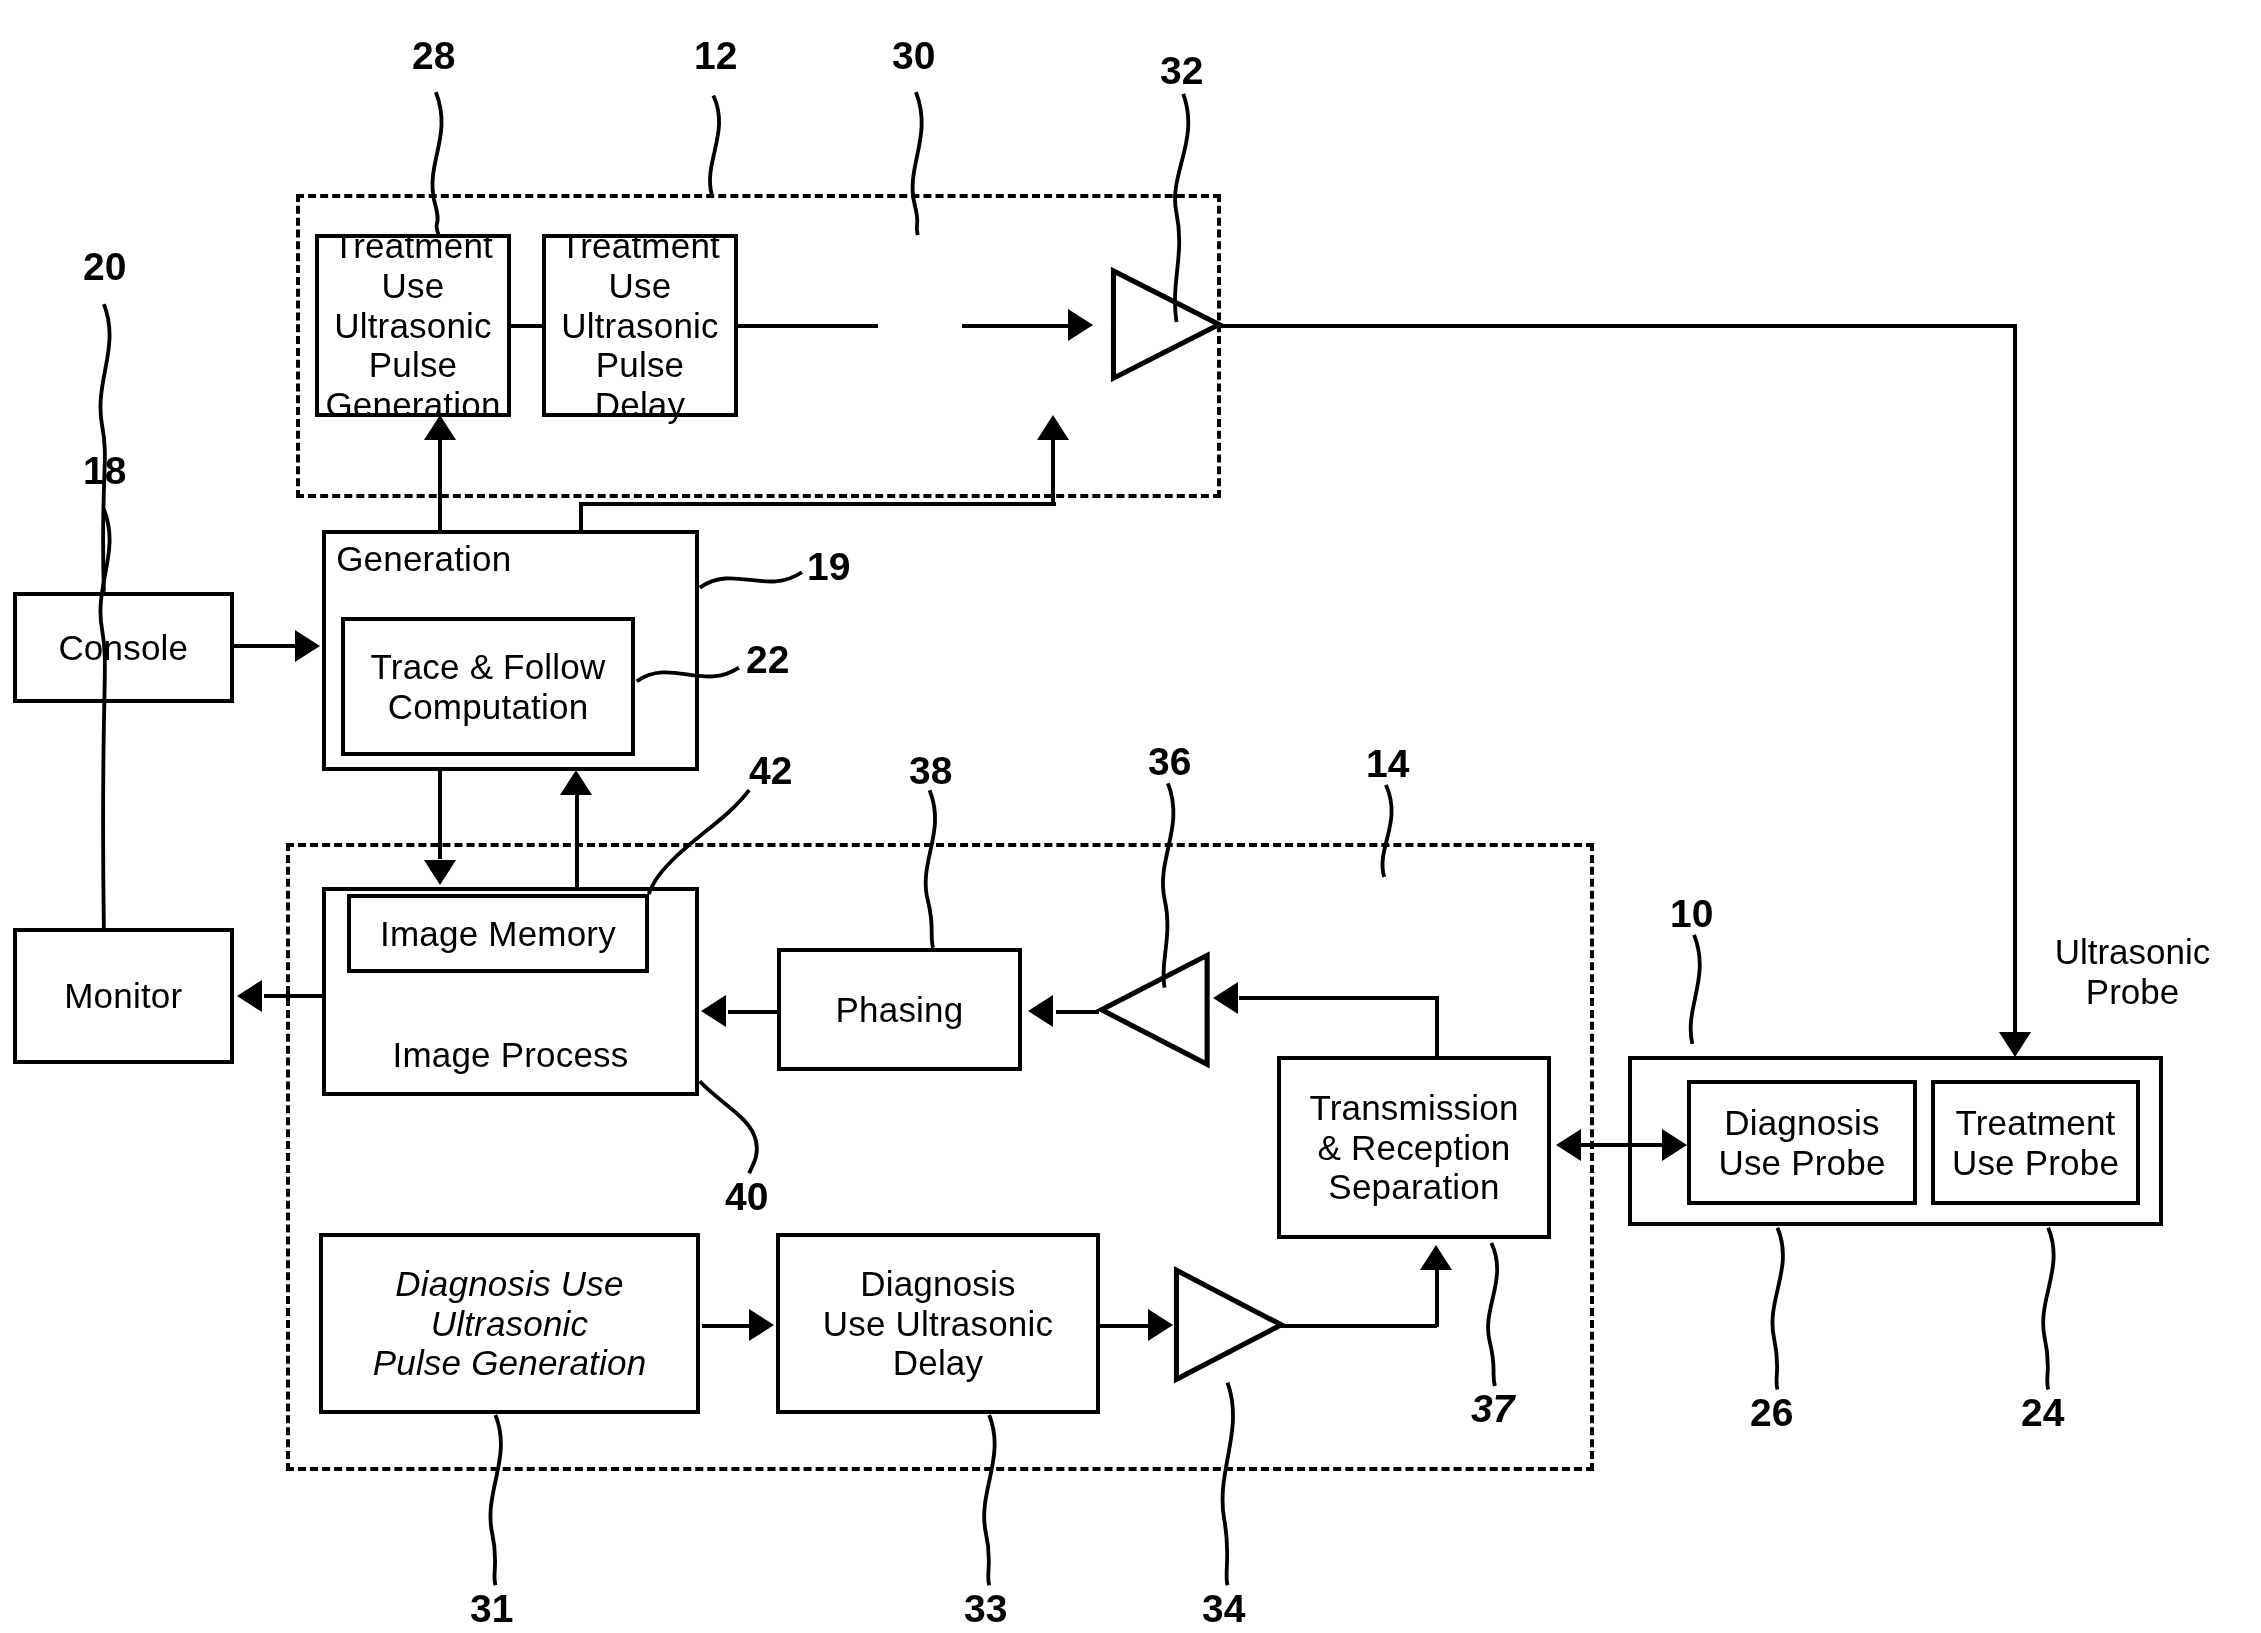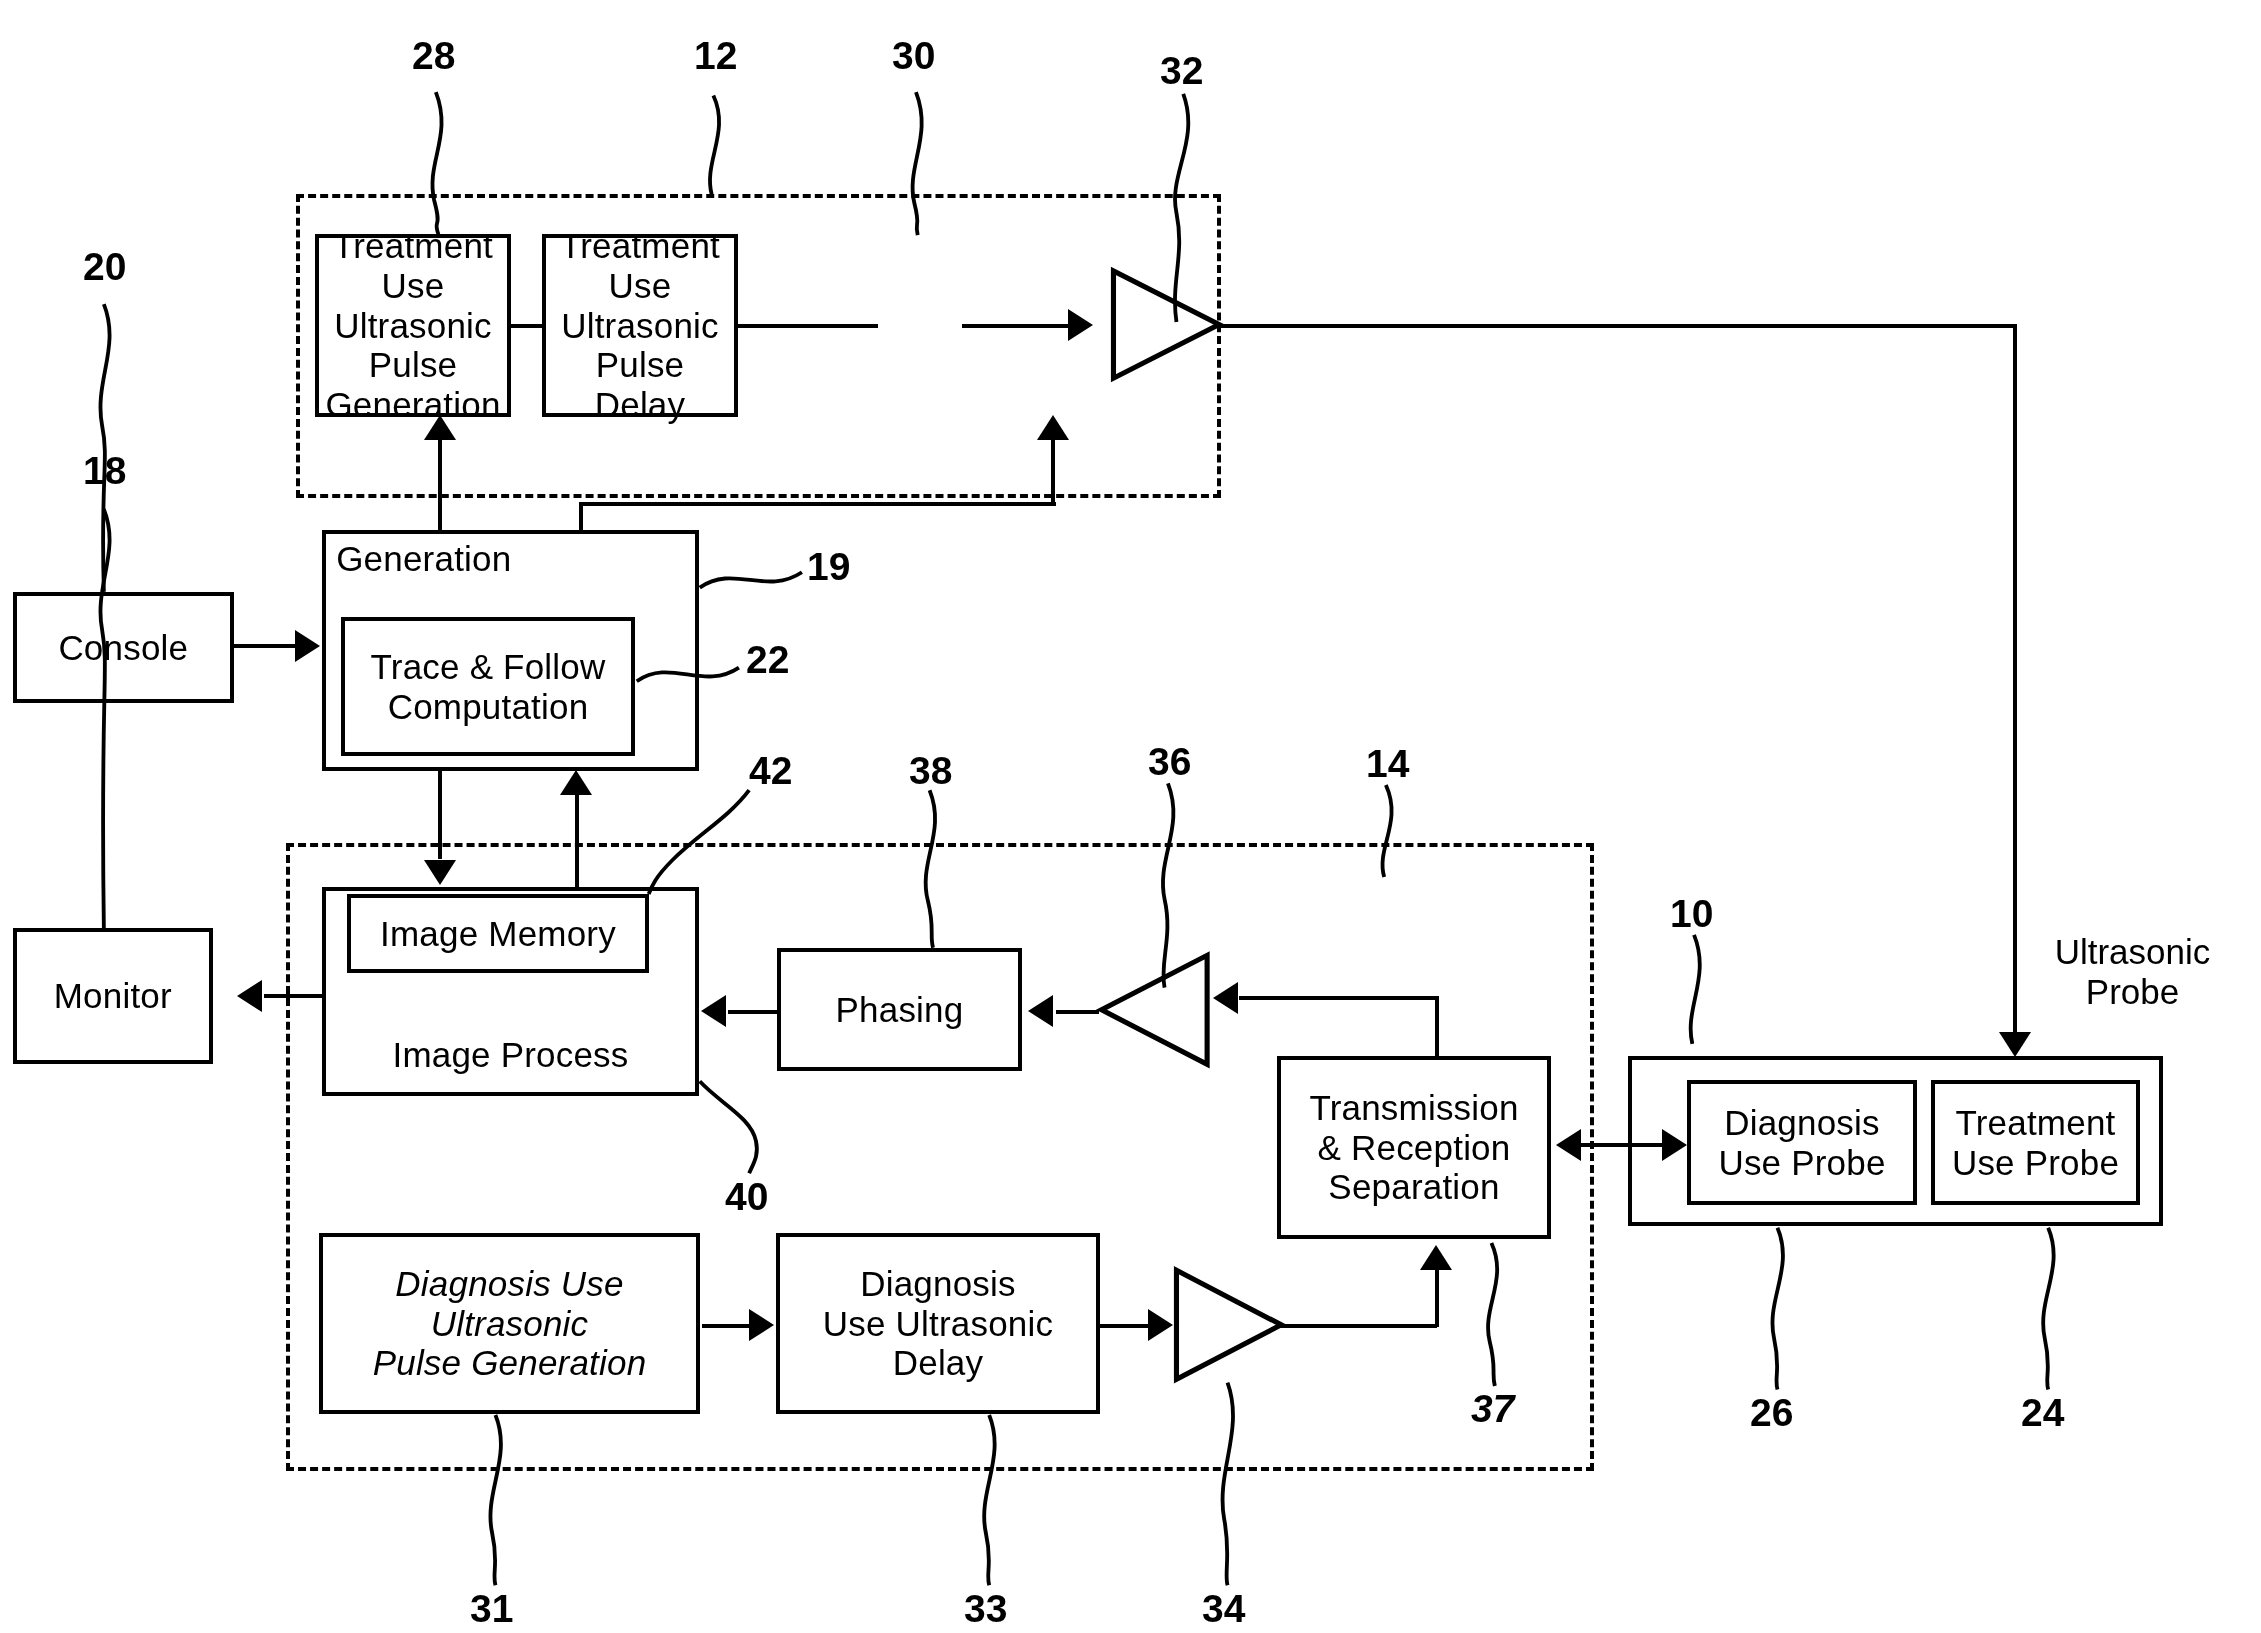--- a/index.html
+++ b/index.html
@@ -130,21 +130,21 @@
   </div>
 
   <div class="box" style="left:322px; top:530px; width:377px; height:241px; align-items:flex-start; justify-content:flex-start; padding:5.1px 0 0 10.2px;">
     <span>Generation</span>
   </div>
   <div class="box" style="left:341px; top:617px; width:294px; height:139px;">
     <span style="white-space:pre-line;">Trace &amp; Follow
 Computation</span>
   </div>
 
-  <div class="box" style="left:12.8px; top:928px; width:200px; height:136px;">
+  <div class="box" style="left:12.8px; top:928px; width:221px; height:136px;">
     <span>Monitor</span>
   </div>
 
   <div class="box" style="left:322px; top:887px; width:377px; height:209px; align-items:flex-end; justify-content:center; padding-bottom:17px;">
     <span>Image Process</span>
   </div>
   <div class="box" style="left:347px; top:894px; width:302px; height:79px;">
     <span>Image Memory</span>
   </div>
 

